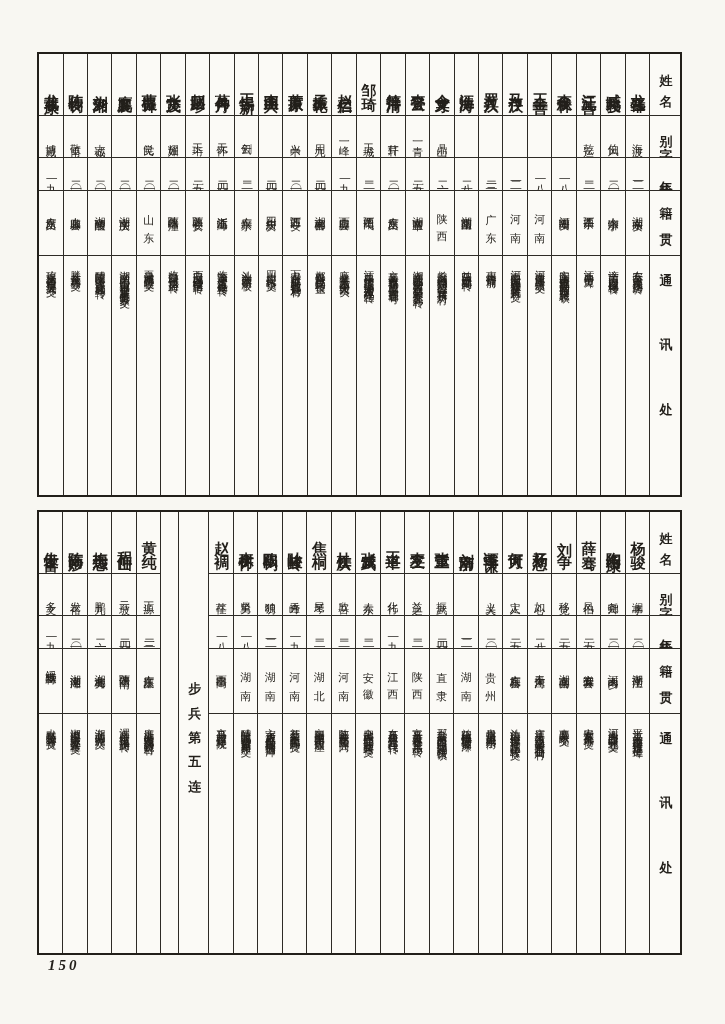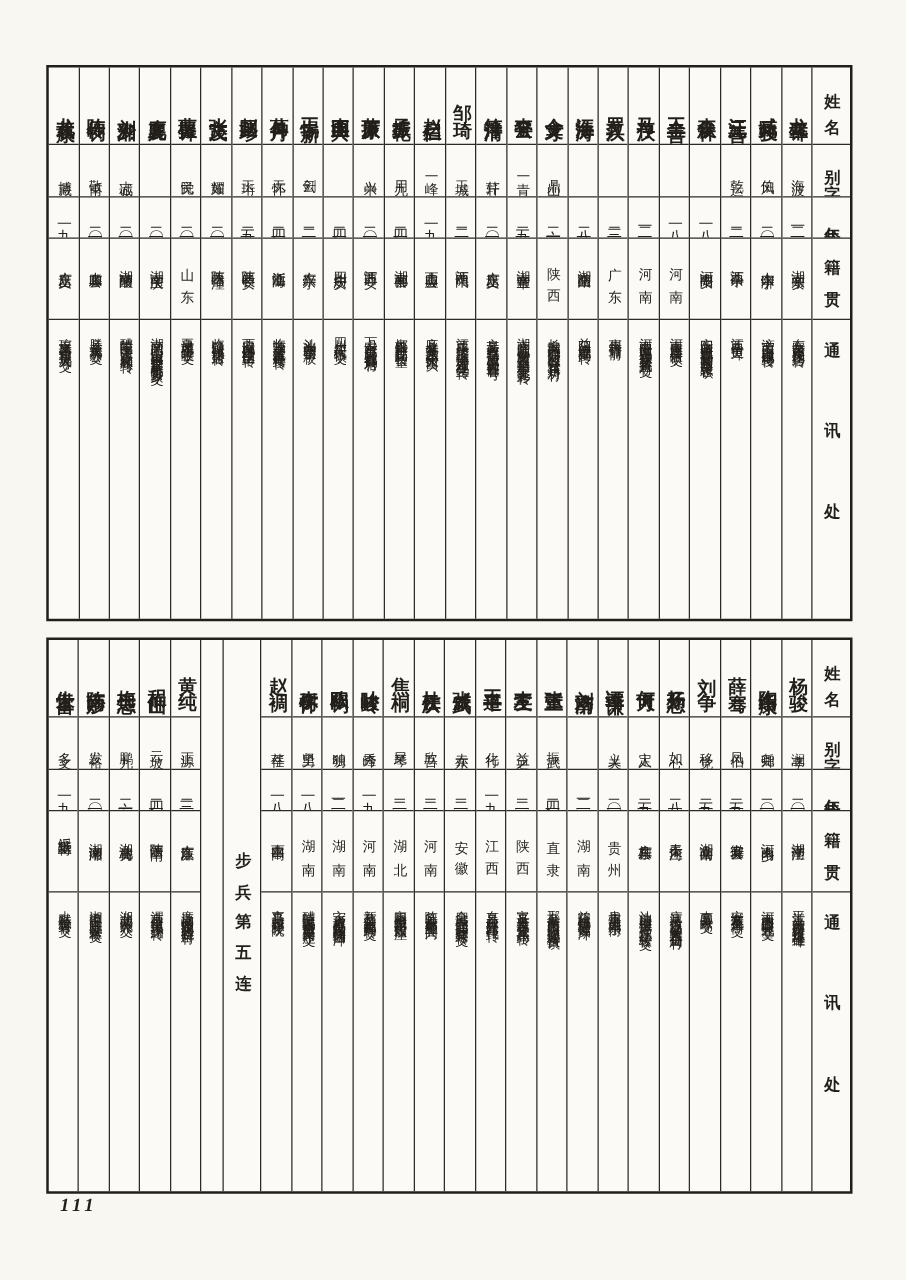--- a/index.html
+++ b/index.html
@@ -921,14 +921,14 @@
           <div class="vtext v-age">一九</div>
         </div>
         <div class="cell c-origin">
           <div class="vtext v-origin wrap5">绥远土默特</div>
         </div>
         <div class="cell c-contact">
           <div class="vtext v-contact">土默特总管署转交</div>
         </div>
       </div>
     </section>
-  <div class="page-number">111</div>
+  <div class="page-number">150</div>
 </div>
 
 </body></html>

